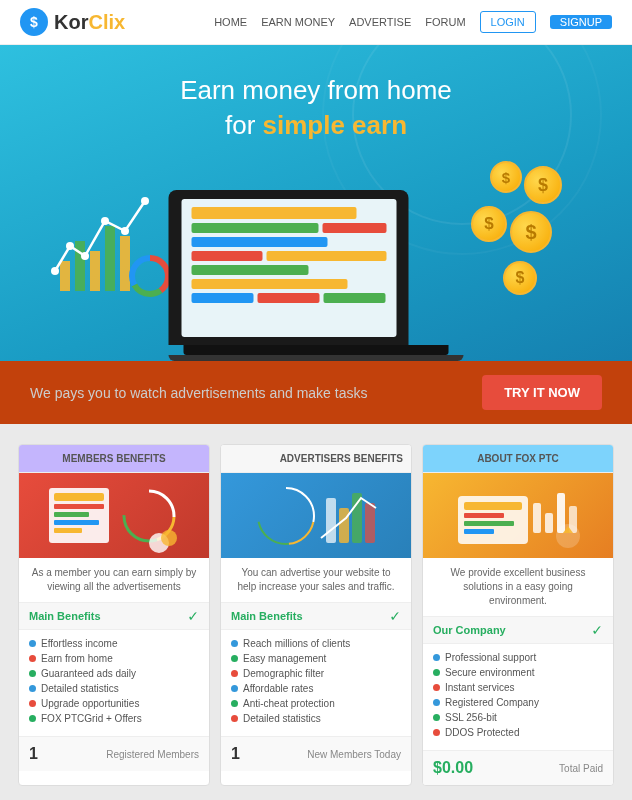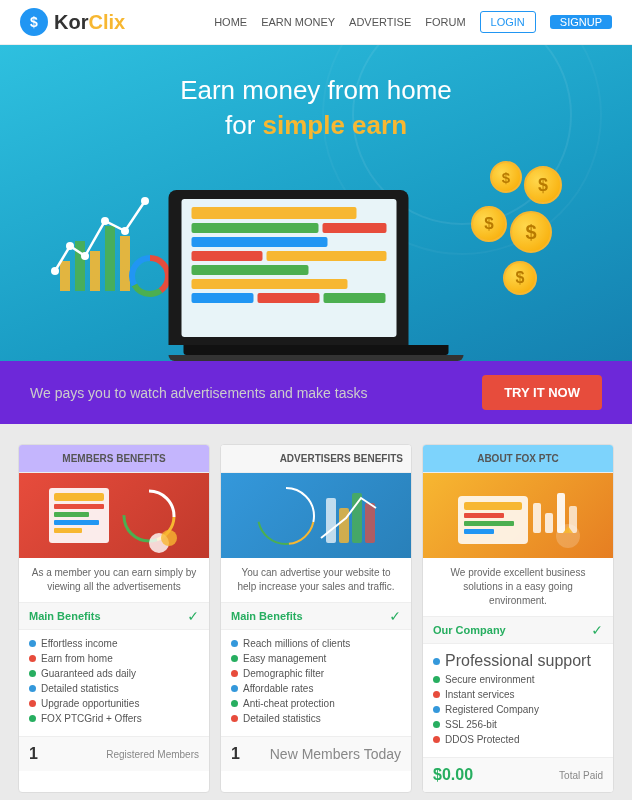--- a/index.html
+++ b/index.html
@@ -89,21 +89,21 @@
         <div style="position:absolute; right:40px; top:0; width:32px; height:32px; background:radial-gradient(circle at 35% 35%,#ffd84d,#f7a800); border-radius:50%; display:flex; align-items:center; justify-content:center; color:#b87a00; font-weight:bold; font-size:15px; border:2px solid #f7b731;">$</div>
         <div style="position:absolute; right:10px; top:50px; width:42px; height:42px; background:radial-gradient(circle at 35% 35%,#ffd84d,#f7a800); border-radius:50%; display:flex; align-items:center; justify-content:center; color:#b87a00; font-weight:bold; font-size:20px; border:2px solid #f7b731;">$</div>
         <div style="position:absolute; right:55px; top:45px; width:36px; height:36px; background:radial-gradient(circle at 35% 35%,#ffd84d,#f7a800); border-radius:50%; display:flex; align-items:center; justify-content:center; color:#b87a00; font-weight:bold; font-size:17px; border:2px solid #f7b731;">$</div>
         <div style="position:absolute; right:25px; top:100px; width:34px; height:34px; background:radial-gradient(circle at 35% 35%,#ffd84d,#f7a800); border-radius:50%; display:flex; align-items:center; justify-content:center; color:#b87a00; font-weight:bold; font-size:16px; border:2px solid #f7b731;">$</div>
       </div>
     </div>
 
   </div>
 </div>
 
-<div style="background:#6d28d9; padding:14px 30px; display:flex; align-items:center; justify-content:space-between;">
+<div style="background:#c2410c; padding:14px 30px; display:flex; align-items:center; justify-content:space-between;">
   <span style="color:#ccc; font-size:14px;">We pays you to watch advertisements and make tasks</span>
   <button style="background:#e74c3c; color:#fff; padding:10px 22px; border-radius:4px; font-size:13px; font-weight:bold; border:none; cursor:pointer;">TRY IT NOW</button>
 </div>
 
 <div style="background:#eaeaea; padding:20px 12px; display:flex; gap:10px; justify-content:center;">
 
   <div style="background:#fff; border-radius:4px; width:192px; border:1px solid #ddd; overflow:hidden;">
     <div style="background:#c4b5fd; padding:8px; text-align:center; font-size:10px; font-weight:bold; color:#555; text-transform:uppercase; border-bottom:1px solid #eee;">MEMBERS BENEFITS</div>
     <div style="height:85px; background:linear-gradient(135deg,#e74c3c,#c0392b); display:flex; align-items:center; justify-content:center; overflow:hidden;">
       <svg width="140" height="75" viewBox="0 0 140 75">
@@ -161,21 +161,21 @@
     <div style="padding:8px 10px;">
       <div style="display:flex; align-items:center; gap:5px; font-size:10px; color:#555; margin-bottom:4px;"><span style="width:7px;height:7px;border-radius:50%;background:#3498db;flex-shrink:0;display:inline-block;"></span>Reach millions of clients</div>
       <div style="display:flex; align-items:center; gap:5px; font-size:10px; color:#555; margin-bottom:4px;"><span style="width:7px;height:7px;border-radius:50%;background:#27ae60;flex-shrink:0;display:inline-block;"></span>Easy management</div>
       <div style="display:flex; align-items:center; gap:5px; font-size:10px; color:#555; margin-bottom:4px;"><span style="width:7px;height:7px;border-radius:50%;background:#e74c3c;flex-shrink:0;display:inline-block;"></span>Demographic filter</div>
       <div style="display:flex; align-items:center; gap:5px; font-size:10px; color:#555; margin-bottom:4px;"><span style="width:7px;height:7px;border-radius:50%;background:#3498db;flex-shrink:0;display:inline-block;"></span>Affordable rates</div>
       <div style="display:flex; align-items:center; gap:5px; font-size:10px; color:#555; margin-bottom:4px;"><span style="width:7px;height:7px;border-radius:50%;background:#27ae60;flex-shrink:0;display:inline-block;"></span>Anti-cheat protection</div>
       <div style="display:flex; align-items:center; gap:5px; font-size:10px; color:#555; margin-bottom:4px;"><span style="width:7px;height:7px;border-radius:50%;background:#e74c3c;flex-shrink:0;display:inline-block;"></span>Detailed statistics</div>
     </div>
     <div style="background:#f9f9f9; padding:8px 10px; display:flex; justify-content:space-between; align-items:center; border-top:1px solid #eee;">
       <span style="font-size:16px; font-weight:bold; color:#333;">1</span>
-      <span style="font-size:14px; color:#888;">New Members Today</span>
+      <span style="font-size:10px; color:#888;">New Members Today</span>
     </div>
   </div>
 
   <div style="background:#fff; border-radius:4px; width:192px; border:1px solid #ddd; overflow:hidden;">
     <div style="background:#7dd3fc; padding:8px; text-align:center; font-size:10px; font-weight:bold; color:#555; text-transform:uppercase; border-bottom:1px solid #eee;">ABOUT FOX PTC</div>
     <div style="height:85px; background:linear-gradient(135deg,#f7b731,#e67e22); display:flex; align-items:center; justify-content:center;">
       <svg width="140" height="75" viewBox="0 0 140 75">
         <rect x="10" y="18" width="70" height="48" rx="4" fill="#fff" opacity="0.85"></rect>
         <rect x="16" y="24" width="58" height="8" rx="2" fill="#f7b731"></rect>
         <rect x="16" y="35" width="40" height="5" rx="1" fill="#e74c3c"></rect>
@@ -188,21 +188,21 @@
         <circle cx="120" cy="58" r="12" fill="#fff" opacity="0.2"></circle>
         <polygon points="115,55 125,55 120,48" fill="#f7b731" opacity="0.9"></polygon>
       </svg>
     </div>
     <div style="padding:8px 10px; font-size:10px; color:#666; text-align:center; line-height:1.4;">We provide excellent business solutions in a easy going environment.</div>
     <div style="background:#f7f7f7; padding:5px 10px; display:flex; justify-content:space-between; align-items:center; border-top:1px solid #eee; border-bottom:1px solid #eee;">
       <span style="font-size:11px; color:#27ae60; font-weight:bold;">Our Company</span>
       <span style="color:#27ae60; font-size:14px;">✓</span>
     </div>
     <div style="padding:8px 10px;">
-      <div style="display:flex; align-items:center; gap:5px; font-size:16px; color:#555; margin-bottom:4px;"><span style="width:7px;height:7px;border-radius:50%;background:#3498db;flex-shrink:0;display:inline-block;"></span>Professional support</div>
+      <div style="display:flex; align-items:center; gap:5px; font-size:10px; color:#555; margin-bottom:4px;"><span style="width:7px;height:7px;border-radius:50%;background:#3498db;flex-shrink:0;display:inline-block;"></span>Professional support</div>
       <div style="display:flex; align-items:center; gap:5px; font-size:10px; color:#555; margin-bottom:4px;"><span style="width:7px;height:7px;border-radius:50%;background:#27ae60;flex-shrink:0;display:inline-block;"></span>Secure environment</div>
       <div style="display:flex; align-items:center; gap:5px; font-size:10px; color:#555; margin-bottom:4px;"><span style="width:7px;height:7px;border-radius:50%;background:#e74c3c;flex-shrink:0;display:inline-block;"></span>Instant services</div>
       <div style="display:flex; align-items:center; gap:5px; font-size:10px; color:#555; margin-bottom:4px;"><span style="width:7px;height:7px;border-radius:50%;background:#3498db;flex-shrink:0;display:inline-block;"></span>Registered Company</div>
       <div style="display:flex; align-items:center; gap:5px; font-size:10px; color:#555; margin-bottom:4px;"><span style="width:7px;height:7px;border-radius:50%;background:#27ae60;flex-shrink:0;display:inline-block;"></span>SSL 256-bit</div>
       <div style="display:flex; align-items:center; gap:5px; font-size:10px; color:#555; margin-bottom:4px;"><span style="width:7px;height:7px;border-radius:50%;background:#e74c3c;flex-shrink:0;display:inline-block;"></span>DDOS Protected</div>
     </div>
     <div style="background:#f9f9f9; padding:8px 10px; display:flex; justify-content:space-between; align-items:center; border-top:1px solid #eee;">
       <span style="font-size:16px; font-weight:bold; color:#27ae60;">$0.00</span>
       <span style="font-size:10px; color:#888;">Total Paid</span>
     </div>

